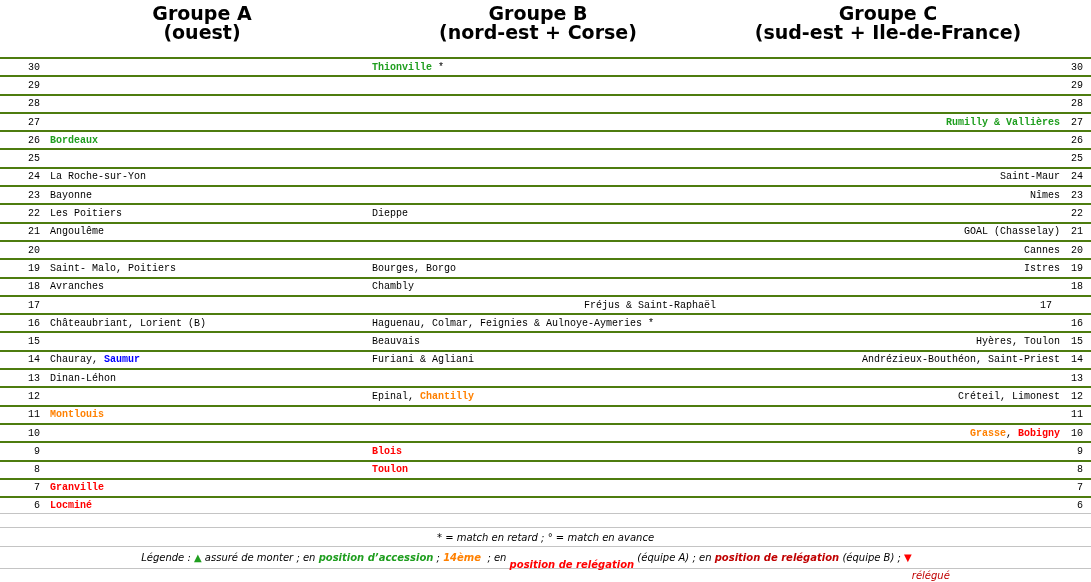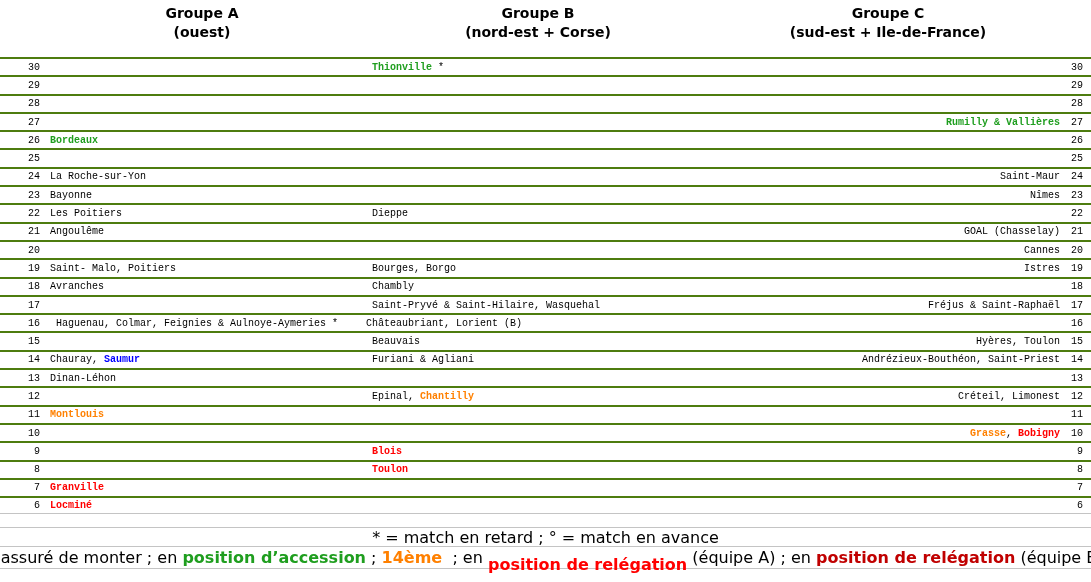--- a/index.html
+++ b/index.html
@@ -1,20 +1,20 @@
 <!DOCTYPE html>
 <html><head>
 <meta charset="utf-8">
 <style>
   * { box-sizing: border-box; margin: 0; padding: 0; }
   html, body { width: 1091px; height: 582px; background: #ffffff; overflow: hidden; }
   body { font-family: "DejaVu Sans", "Liberation Sans", sans-serif; color: #000; }
 
   .header { display: grid; grid-template-columns: 44px 316px 356px 344px 31px; padding-top: 4px; }
-  .ghead { grid-row: 1; text-align: center; font-weight: bold; font-size: 14px; line-height: 19px; }
+  .ghead { grid-row: 1; text-align: center; font-weight: bold; font-size: 19px; line-height: 19px; }
   .ghead-a { grid-column: 2; }
   .ghead-b { grid-column: 3; }
   .ghead-c { grid-column: 4; }
 
   .table { margin-top: 15px; }
   .trow { display: grid; grid-template-columns: 44px 316px 356px 344px 31px; height: 18.3px; border-top: 2px solid #4d7c0f; align-items: center; font-size: 10px; font-family: Liberation Mono, monospace; }
   .trow.last { border-bottom: 1px solid #c4c4c4; }
   .num { white-space: nowrap; }
   .numl { text-align: right; padding-right: 4px; }
   .numr { text-align: right; padding-right: 8px; }
@@ -27,21 +27,21 @@
   .seg-green { color: #1f9e1f; font-weight: bold; }
   .seg-orange { color: #ff8000; font-weight: bold; }
   .seg-red { color: #ff0000; font-weight: bold; margin-top: 14px; }
   .seg-darkred { color: #c00000; font-weight: bold; }
   .seg-darkred-plain { color: #c00000; margin-top: 36px; }
   .seg-blue { color: #0000ff; font-weight: bold; }
   .seg-green-tri { color: #1f9e1f; }
   .seg-red-tri { color: #ff0000; }
 
   .footer { margin-top: 13px; border-top: 1px solid #c4c4c4; }
-  .frow { display: flex; justify-content: center; align-items: center; border-bottom: 1px solid #c4c4c4; font-size: 16px; white-space: pre; }
+  .frow { display: flex; justify-content: center; align-items: center; border-bottom: 1px solid #c4c4c4; font-size: 10px; font-style: italic; white-space: pre; }
   .frow-note { height: 19px; }
   .frow-legend { height: 22px; }
 </style>
 </head>
 <body>
 
 <div class="header">
   <div class="ghead ghead-a">
     <div>Groupe A</div>
     <div>(ouest)</div>
@@ -144,28 +144,27 @@
     <div class="trow">
       <div class="num numl">18</div>
       <div class="cell cella"><span class="seg-plain">Avranches</span></div>
       <div class="cell cellb"><span class="seg-plain">Chambly</span></div>
       <div class="cell cellc"></div>
       <div class="num numr">18</div>
     </div>
     <div class="trow">
       <div class="num numl">17</div>
       <div class="cell cella"></div>
-      <div class="cell cellb"><span class="seg-plain">Saint-Pryvé &amp; Saint-Hilaire, Wasquehal</span></div>
       <div class="cell cellc"><span class="seg-plain">Fréjus &amp; Saint-Raphaël</span></div>
       <div class="num numr">17</div>
     </div>
     <div class="trow">
       <div class="num numl">16</div>
+      <div class="cell cella"><span class="seg-plain">Châteaubriant, Lorient (B)</span></div>
       <div class="cell cellb"><span class="seg-plain">Haguenau, Colmar, Feignies &amp; Aulnoye-Aymeries *</span></div>
-      <div class="cell cella"><span class="seg-plain">Châteaubriant, Lorient (B)</span></div>
       <div class="cell cellc"></div>
       <div class="num numr">16</div>
     </div>
     <div class="trow">
       <div class="num numl">15</div>
       <div class="cell cella"></div>
       <div class="cell cellb"><span class="seg-plain">Beauvais</span></div>
       <div class="cell cellc"><span class="seg-plain">Hyères, Toulon</span></div>
       <div class="num numr">15</div>
     </div>

